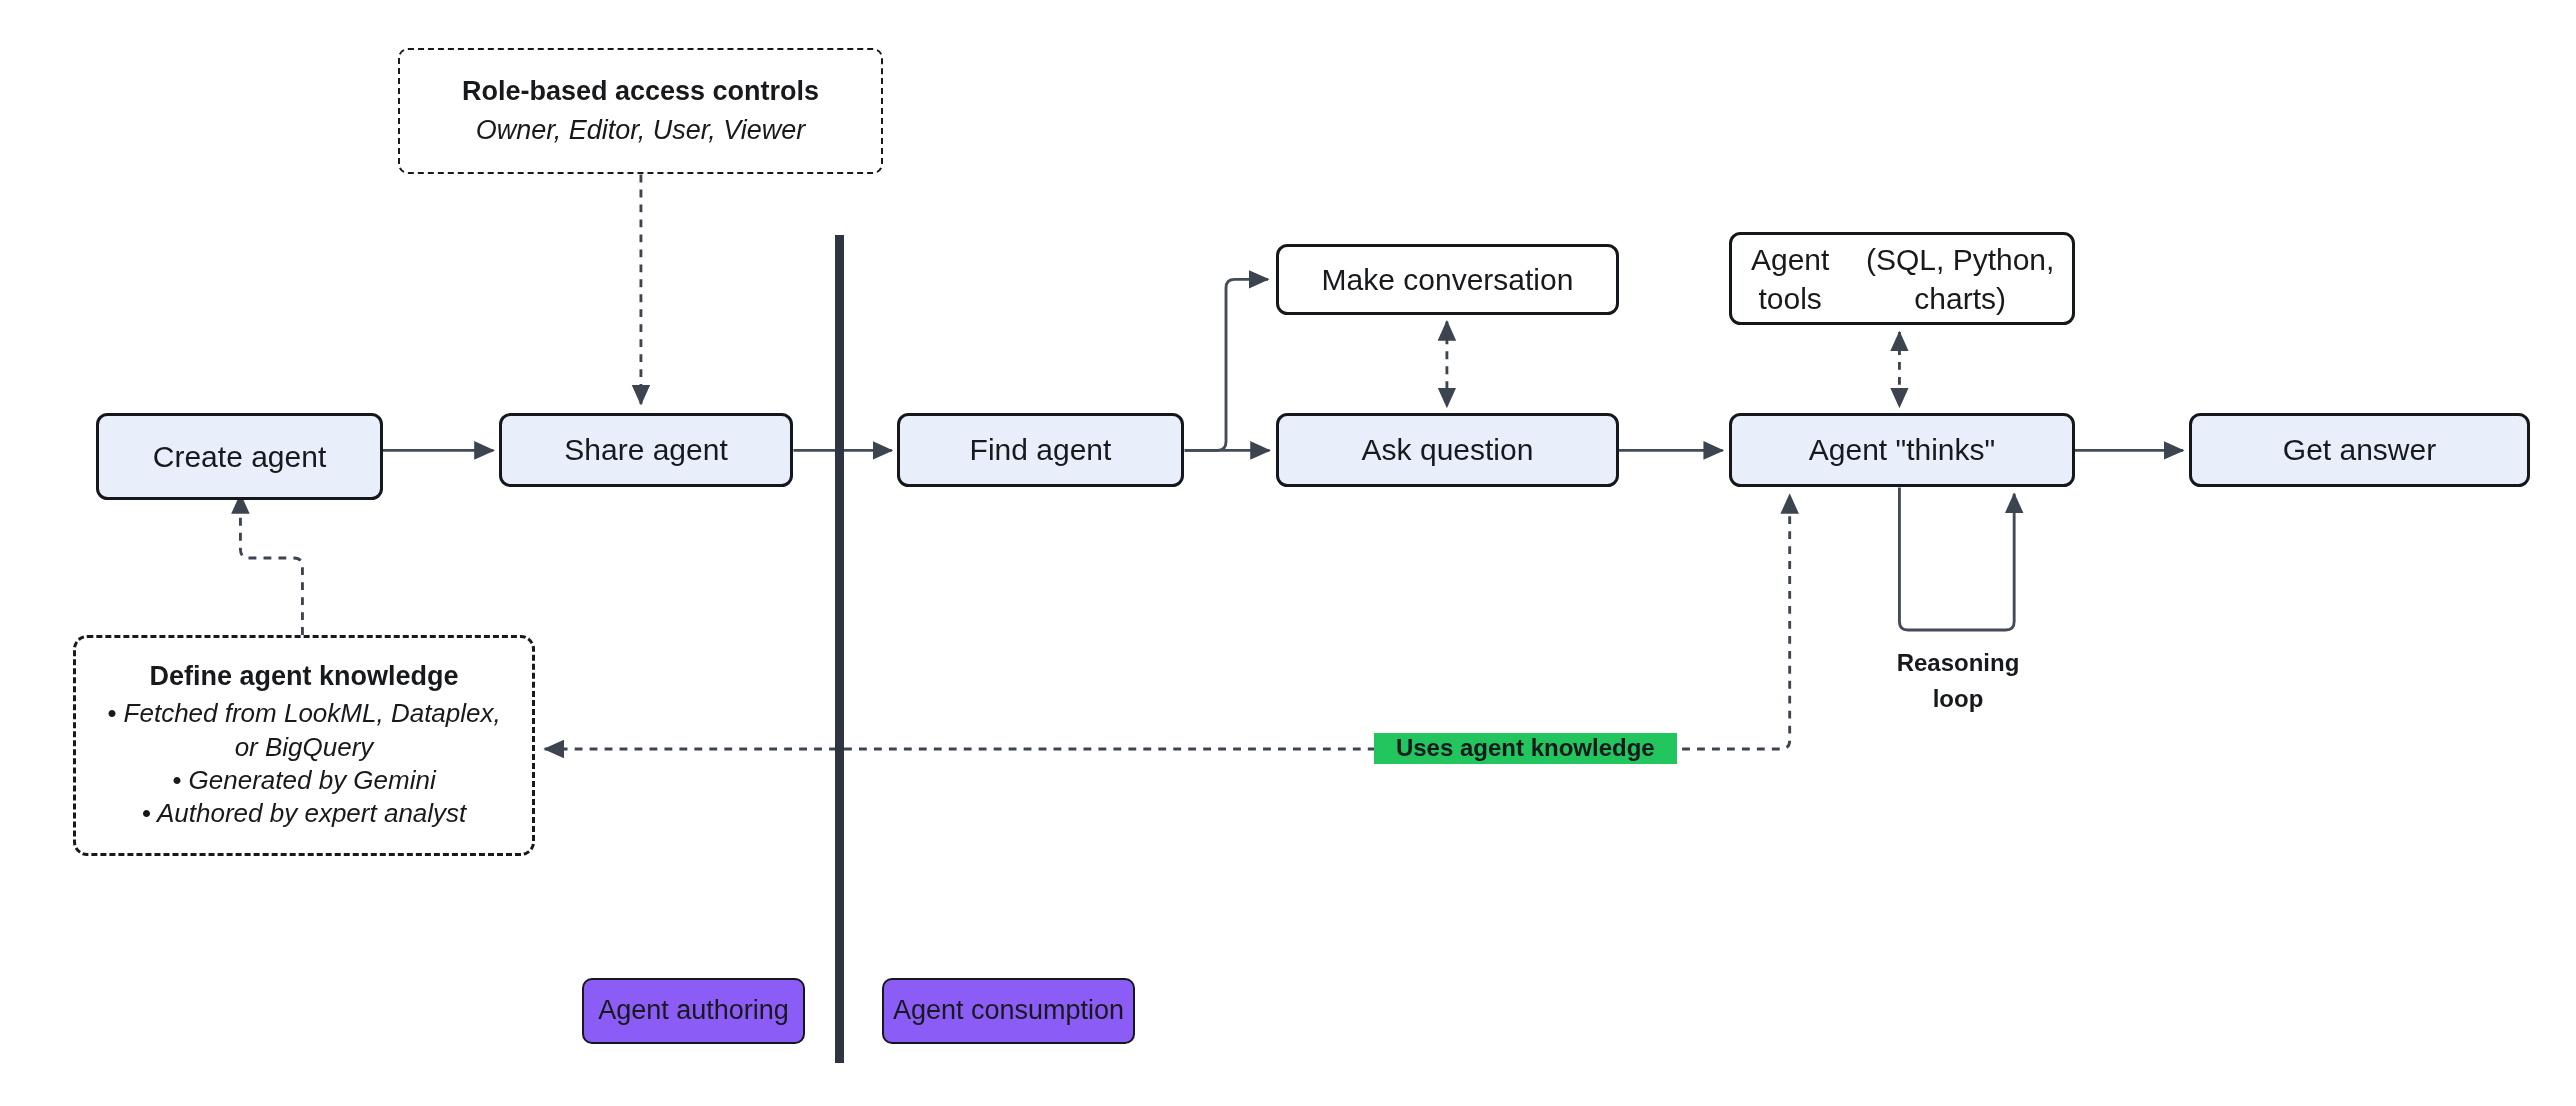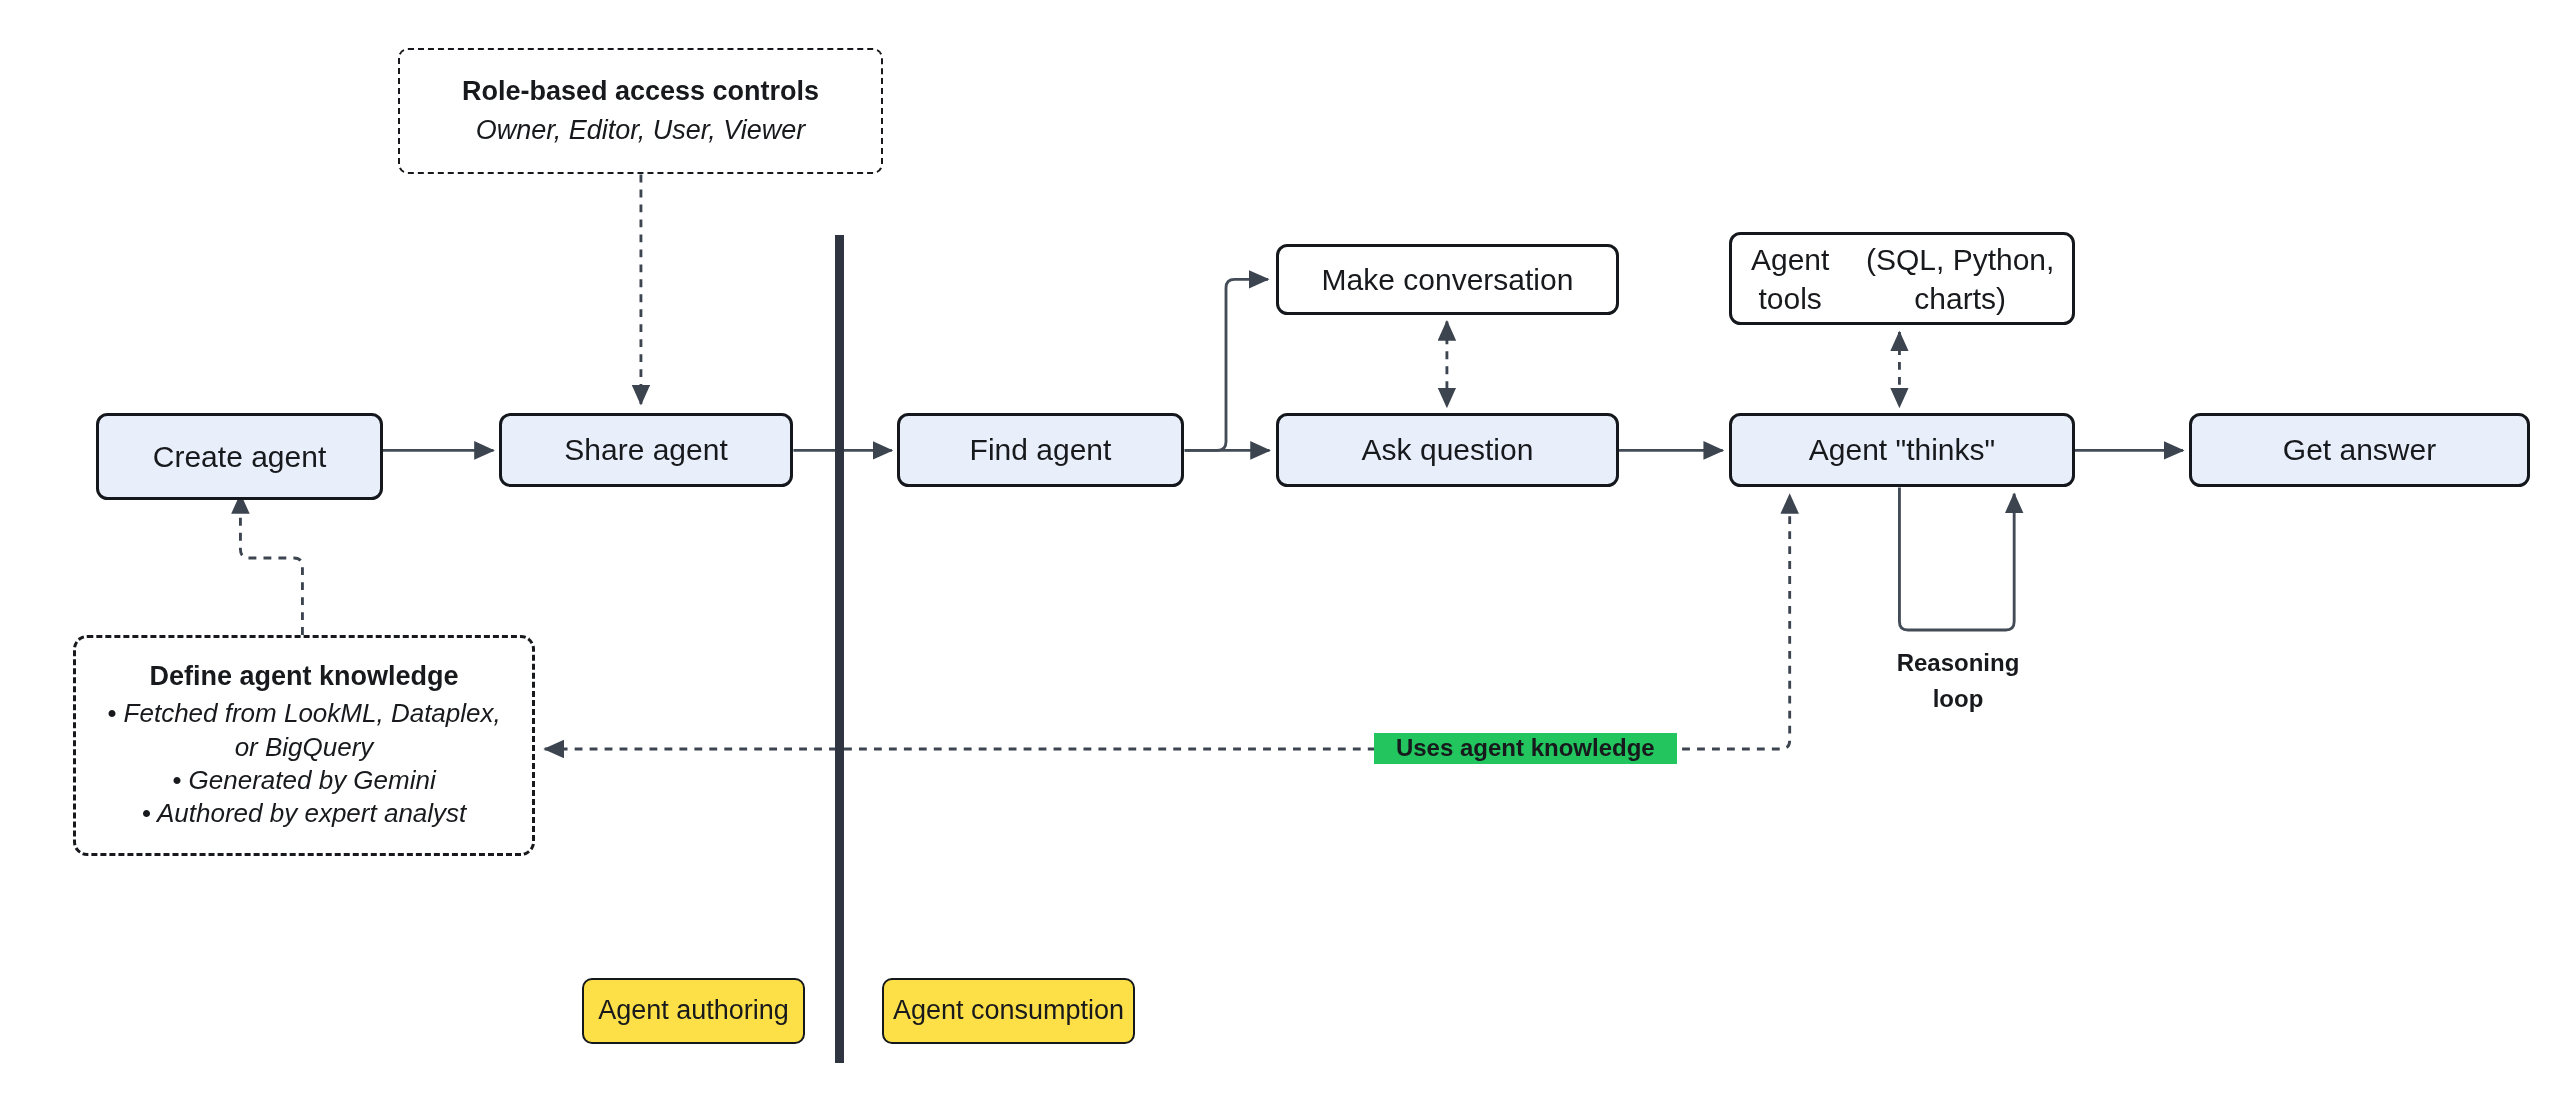--- a/index.html
+++ b/index.html
@@ -20,21 +20,21 @@
     display:flex;
     align-items:center;
     justify-content:center;
     text-align:center;
     font-size:30px;
     line-height:1.25;
     z-index:2;
   }
   .fill-blue{background:#e8effb;}
   .fill-white{background:#ffffff;}
-  .fill-green{background:#fde047;}
+  .fill-green{background:#8b5cf6;}
   .node-create{left:96px;top:413px;width:287px;height:87px;}
   .node-share{left:499px;top:413px;width:294px;height:74px;}
   .node-find{left:897px;top:413px;width:287px;height:74px;align-items:center;}
   .node-make{left:1276px;top:244px;width:343px;height:71px;}
   .node-ask{left:1276px;top:413px;width:343px;height:74px;}
   .node-tools{left:1729px;top:232px;width:346px;height:93px;flex-direction:row;font-size:30px;line-height:1.3;}
   .node-thinks{left:1729px;top:413px;width:346px;height:74px;}
   .node-get{left:2189px;top:413px;width:341px;height:74px;}
   .zone-label{font-size:27px;}
   .zone-auth{left:582px;top:978px;width:223px;height:66px;border-width:2.9px;border-radius:10px;}

